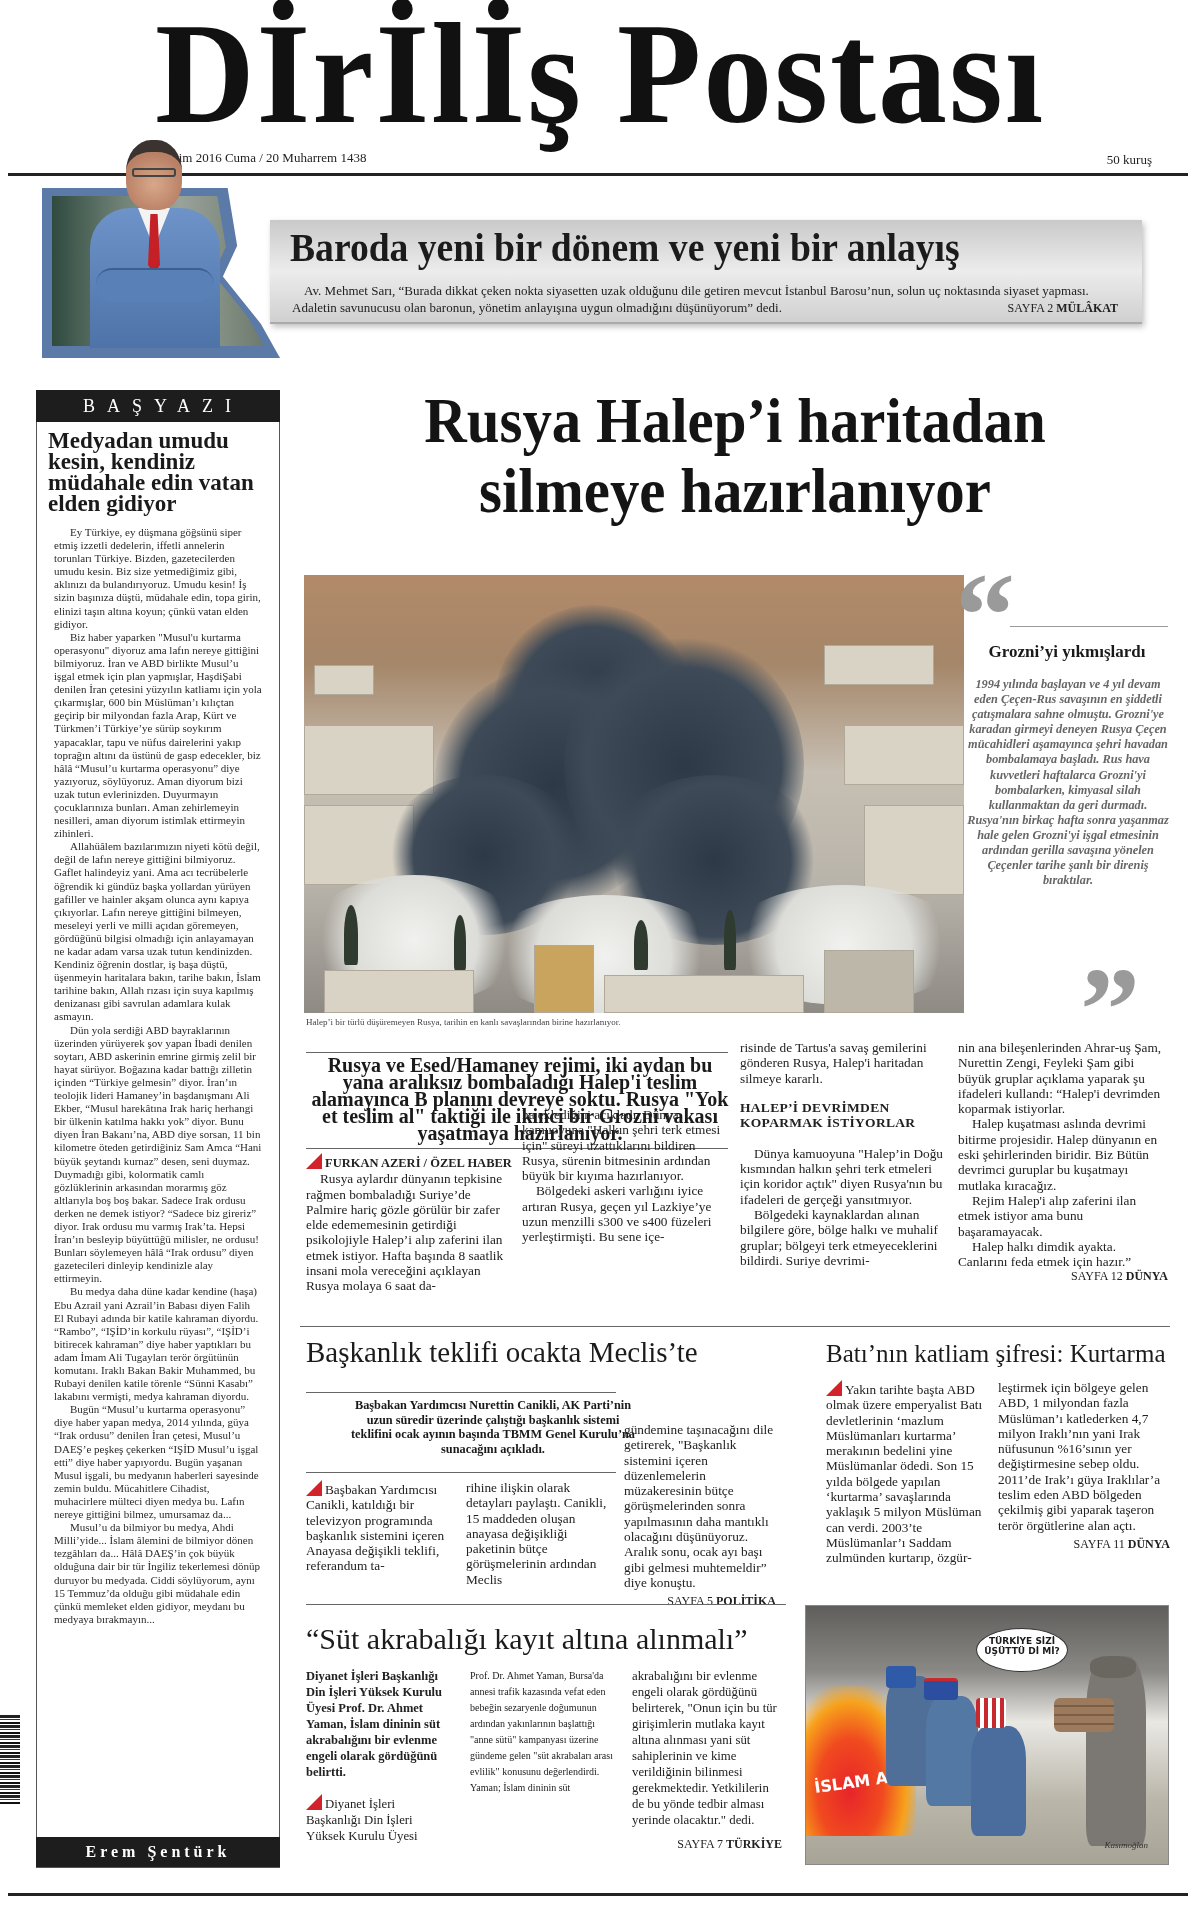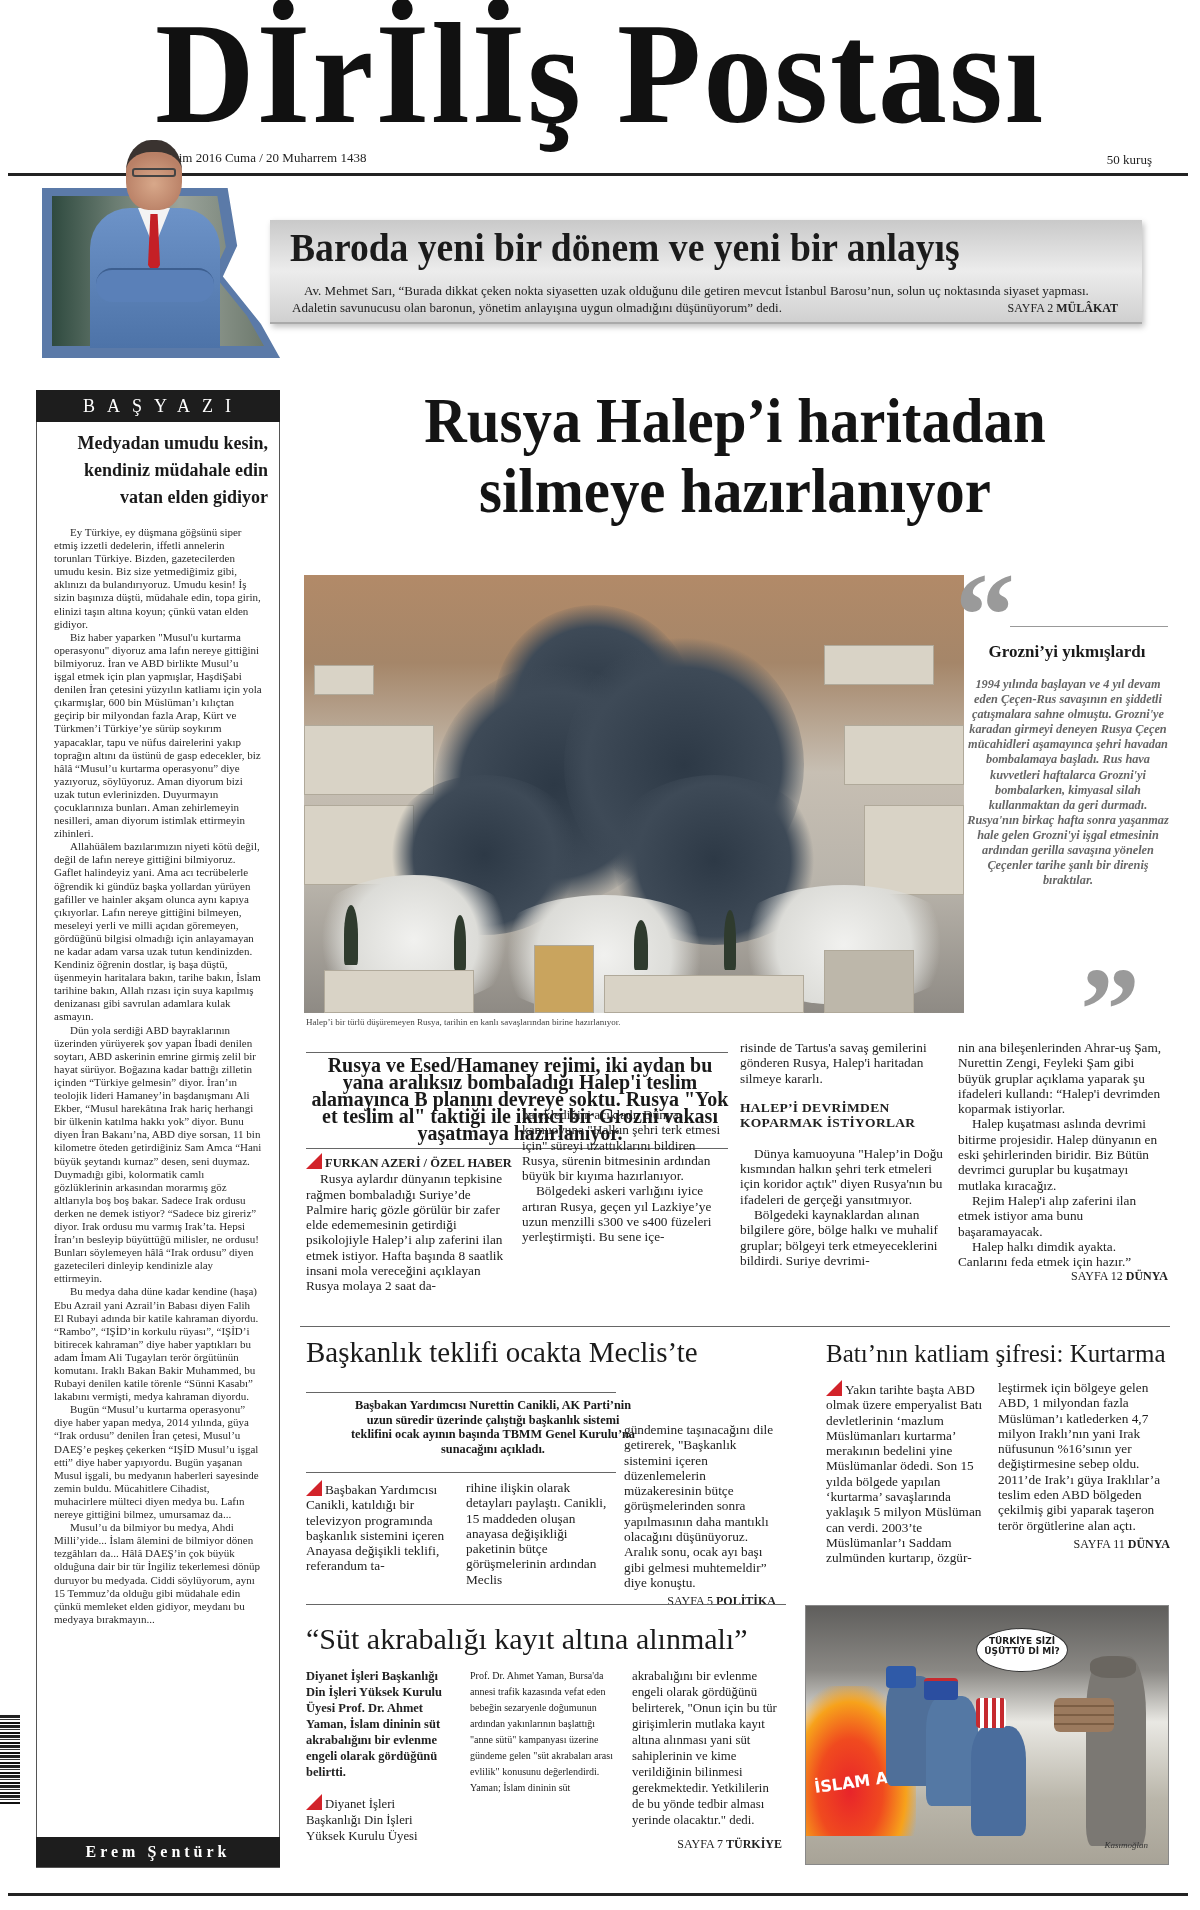--- a/index.html
+++ b/index.html
@@ -35,21 +35,21 @@
   .person-body { left: 90px; top: 208px; width: 130px; height: 140px; background: linear-gradient(180deg,#6d93c8,#4d73a8);
     border-radius: 40px 40px 0 0; }
   .person-shirt { left: 138px; top: 208px; width: 32px; height: 40px; background: #f3f3f3; clip-path: polygon(0 0,100% 0,50% 100%); }
   .person-tie { left: 148px; top: 214px; width: 12px; height: 60px; background: #c42026; clip-path: polygon(20% 0,80% 0,100% 85%,50% 100%,0 85%); }
   .person-arms { left: 96px; top: 268px; width: 118px; height: 34px; background: #5a80b8; border-radius: 16px; border-top: 2px solid #3d5f90; }
 
   
   .editorial { left: 36px; top: 390px; width: 244px; height: 1478px; border: 1px solid #555; }
   .editorial-head { left: 36px; top: 390px; width: 244px; height: 32px; background: #1d1d1d; color: #fff;
     font-size: 18px; letter-spacing: 12px; text-align: center; line-height: 32px; padding-left: 10px; }
-  .editorial-title { left: 48px; top: 430px; width: 220px; text-align: right; font-weight: bold; font-size: 18px; line-height: 27px; }
+  .editorial-title { left: 48px; top: 430px; width: 220px; text-align: left; font-weight: bold; font-size: 23px; line-height: 21px; }
   .editorial-body { left: 54px; top: 526px; width: 208px; font-size: 11px; line-height: 13.1px; color: #2a2a2a; text-align: left; font-family: "Liberation Serif", serif; }
   .editorial-body p { text-indent: 16px; }
   .editorial-author { left: 36px; top: 1837px; width: 244px; height: 30px; background: #1d1d1d; color: #fff;
     font-size: 16px; font-weight: bold; letter-spacing: 4px; text-align: center; line-height: 30px; }
   .barcode { left: 0px; top: 1715px; width: 20px; height: 90px;
     background: repeating-linear-gradient(180deg, #222 0 3px, #fff 3px 4px, #333 4px 5px, #fff 5px 7px, #111 7px 9px, #fff 9px 10px); }
 
   
   .main-headline { left: 300px; top: 386px; width: 870px; text-align: center; font-weight: bold;
     font-size: 64px; line-height: 70px; color: #141414; transform: scaleX(0.92); transform-origin: center; }
@@ -168,21 +168,21 @@
 <div class="abs quote-title">Grozni’yi yıkmışlardı</div>
 <div class="abs quote-body">1994 yılında başlayan ve 4 yıl devam eden Çeçen-Rus savaşının en şiddetli çatışmalara sahne olmuştu. Grozni'ye karadan girmeyi deneyen Rusya Çeçen mücahidleri aşamayınca şehri havadan bombalamaya başladı. Rus hava kuvvetleri haftalarca Grozni'yi bombalarken, kimyasal silah kullanmaktan da geri durmadı. Rusya'nın birkaç hafta sonra yaşanmaz hale gelen Grozni'yi işgal etmesinin ardından gerilla savaşına yönelen Çeçenler tarihe şanlı bir direniş bıraktılar.</div>
 <div class="abs quote-close">”</div>
 
 <div class="abs rule" style="left:306px;top:1052px;width:422px;"></div>
 <div class="abs lede">Rusya ve Esed/Hamaney rejimi, iki aydan bu yana aralıksız bombaladığı Halep'i teslim alamayınca B planını devreye soktu. Rusya "Yok et teslim al" taktiği ile ikinci bir Grozni vakası yaşatmaya hazırlanıyor.</div>
 <div class="abs rule" style="left:306px;top:1148px;width:422px;"></div>
 
 <div class="abs story-col" style="left:306px;top:1153px;width:208px;">
   <div><span class="red-tri"></span><span class="byline">FURKAN AZERİ / ÖZEL HABER</span></div>
-  <p>Rusya aylardır dünyanın tepkisine rağmen bombaladığı Suriye’de Palmire hariç gözle görülür bir zafer elde edememesinin getirdiği psikolojiyle Halep’i alıp zaferini ilan etmek istiyor. Hafta başında 8 saatlik insani mola vereceğini açıklayan Rusya molaya 2 saat da-</p>
+  <p>Rusya aylardır dünyanın tepkisine rağmen bombaladığı Suriye’de Palmire hariç gözle görülür bir zafer elde edememesinin getirdiği psikolojiyle Halep’i alıp zaferini ilan etmek istiyor. Hafta başında 8 saatlik insani mola vereceğini açıklayan Rusya molaya 6 saat da-</p>
 </div>
 <div class="abs story-col" style="left:522px;top:1107px;width:206px;">
   <p style="text-indent:0">ha eklediğini açıkladı. Dünya kamuoyuna "Halkın şehri terk etmesi için" süreyi uzattıklarını bildiren Rusya, sürenin bitmesinin ardından büyük bir kıyıma hazırlanıyor.</p>
   <p>Bölgedeki askeri varlığını iyice artıran Rusya, geçen yıl Lazkiye’ye uzun menzilli s300 ve s400 füzeleri yerleştirmişti. Bu sene içe-</p>
 </div>
 <div class="abs story-col" style="left:740px;top:1040px;width:208px;">
   <p style="text-indent:0">risinde de Tartus'a savaş gemilerini gönderen Rusya, Halep'i haritadan silmeye kararlı.</p>
   <div class="subhead" style="margin:14px 0 16px;">HALEP’İ DEVRİMDEN KOPARMAK İSTİYORLAR</div>
   <p>Dünya kamuoyuna "Halep’in Doğu kısmından halkın şehri terk etmeleri için koridor açtık" diyen Rusya'nın bu ifadeleri de gerçeği yansıtmıyor.</p>
   <p>Bölgedeki kaynaklardan alınan bilgilere göre, bölge halkı ve muhalif gruplar; bölgeyi terk etmeyeceklerini bildirdi. Suriye devrimi-</p>

